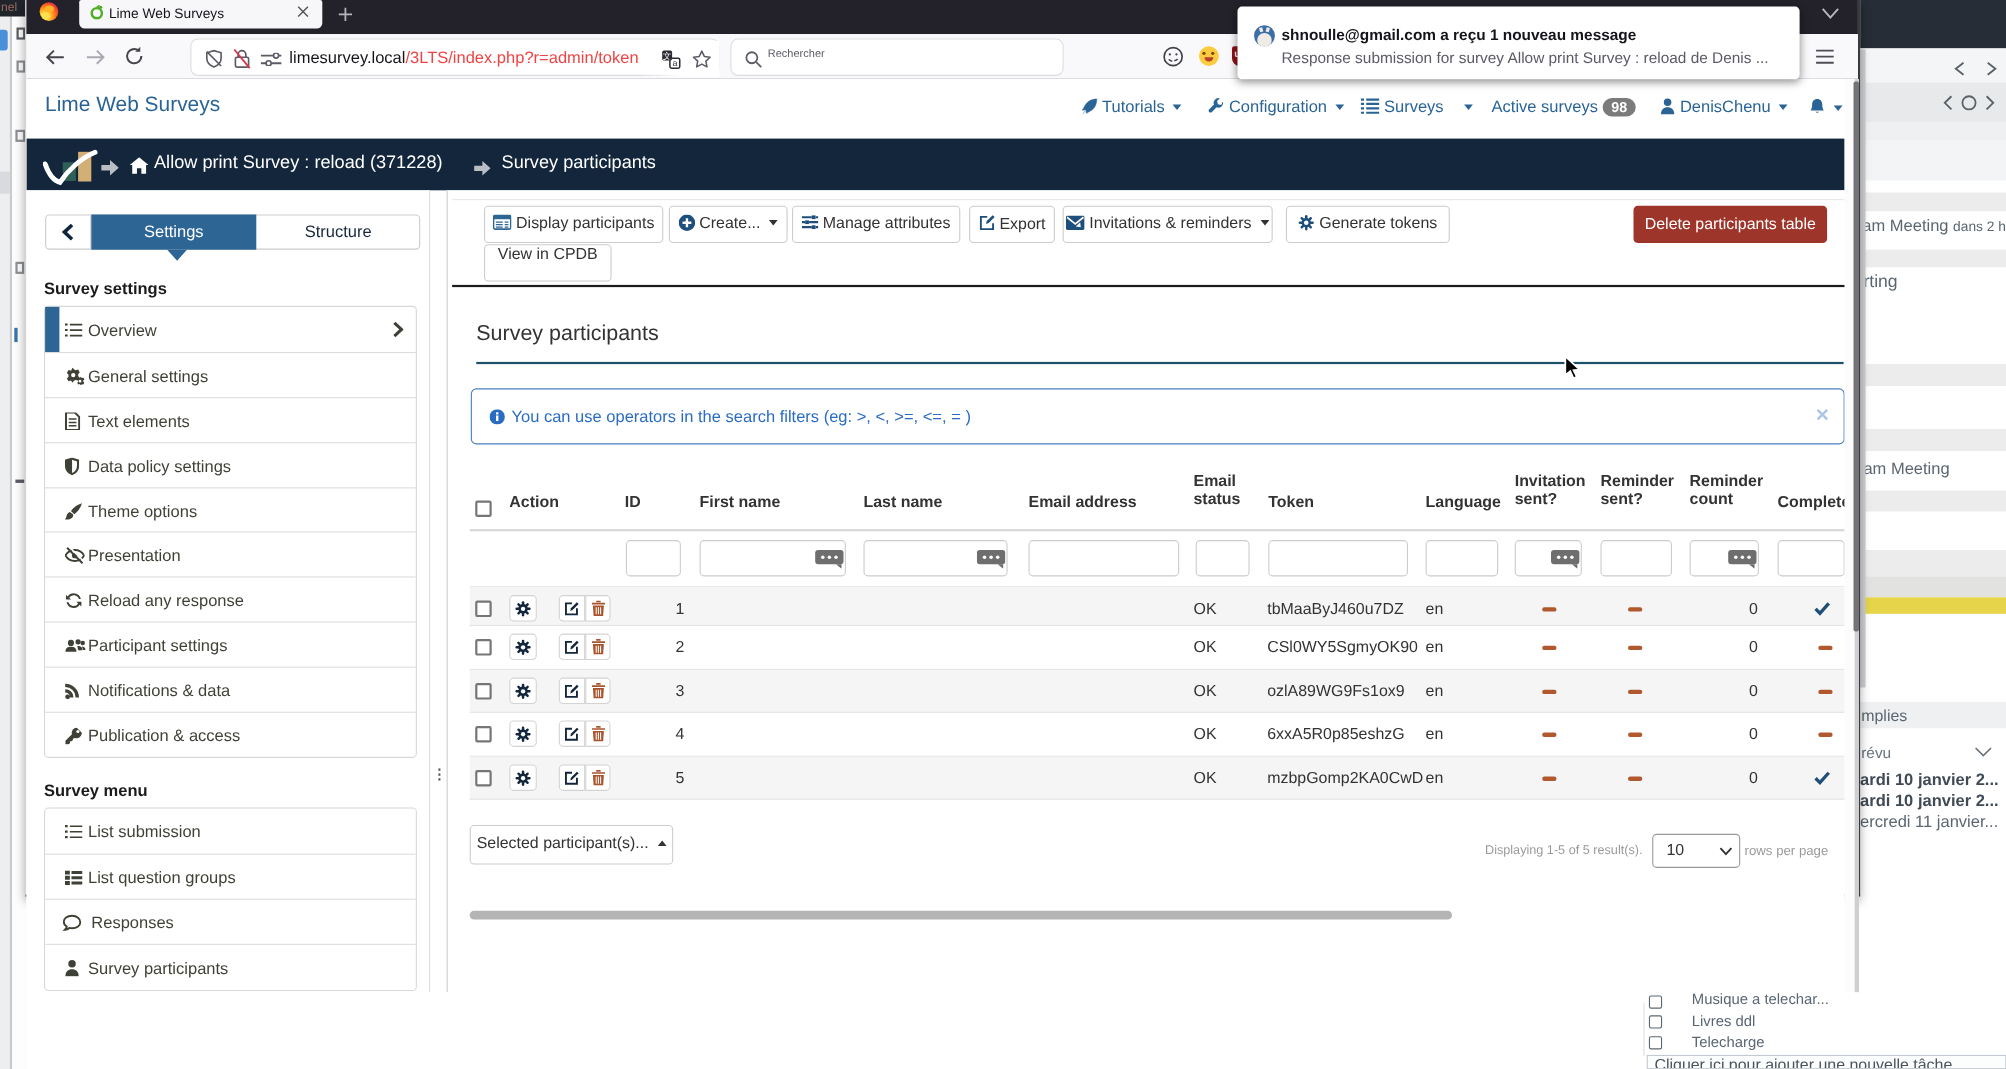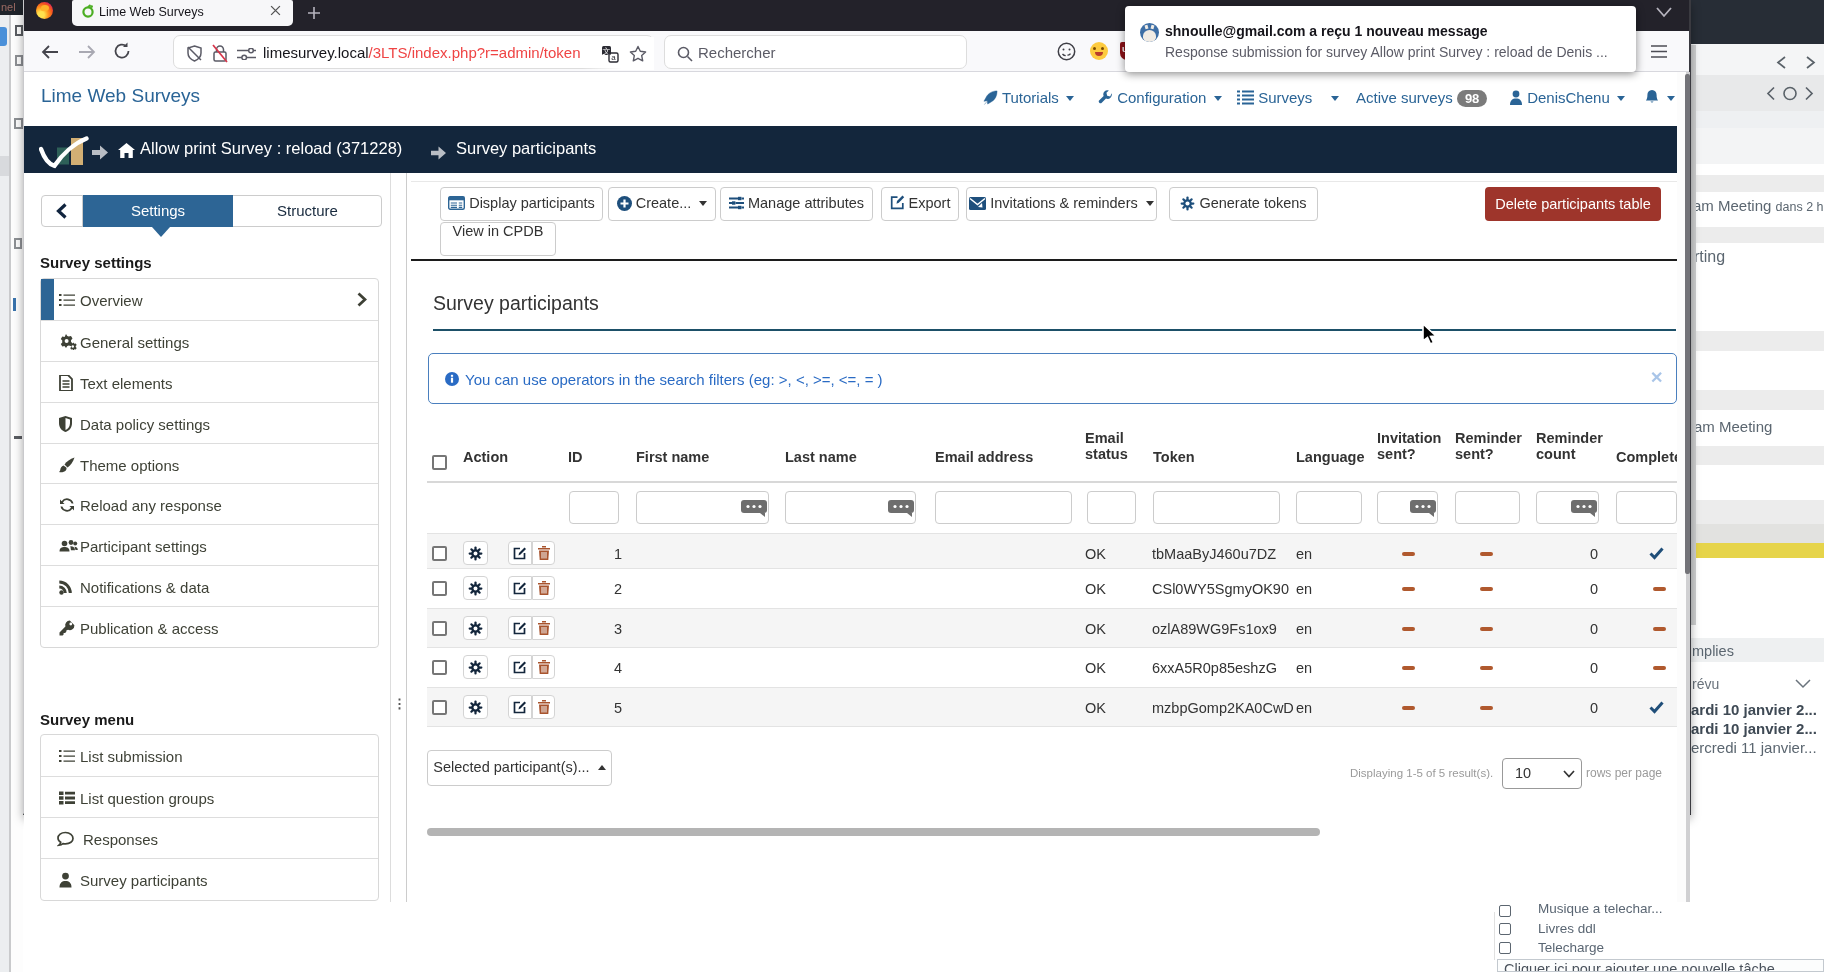--- a/index.html
+++ b/index.html
@@ -178,21 +178,21 @@
         </svg>
       <svg class="abs" style="left:455px;top:9px;" width="18" height="18" viewBox="0 0 18 18">
           <path d="M9 1.5 L11.3 6.3 L16.6 7 L12.7 10.6 L13.7 15.8 L9 13.3 L4.3 15.8 L5.3 10.6 L1.4 7 L6.7 6.3 Z" fill="none" stroke="#5b5b66" stroke-width="1.4" stroke-linejoin="round"></path>
         </svg>
     </div>
     <div id="searchbox">
       <svg class="abs" style="left:12px;top:10px;" width="16" height="16" viewBox="0 0 16 16">
           <circle cx="6.5" cy="6.5" r="5" fill="none" stroke="#5b5b66" stroke-width="1.6"></circle>
           <path d="M10.5 10.5 L15 15" stroke="#5b5b66" stroke-width="1.6"></path>
         </svg>
-      <span class="abs" style="left:33px;top:8px;font-size:15px;color:#5b5b66;">Rechercher</span>
+      <span class="abs" style="left:33px;top:8px;font-size:10px;color:#5b5b66;">Rechercher</span>
     </div>
     <svg class="abs" style="left:1033px;top:11px;" width="19" height="19" viewBox="0 0 19 19">
         <circle cx="9.5" cy="9.5" r="8.2" fill="none" stroke="#3f3f46" stroke-width="1.5"></circle>
         <circle cx="6.5" cy="7.5" r="1" fill="#3f3f46"></circle>
         <circle cx="12.5" cy="7.5" r="1" fill="#3f3f46"></circle>
         <path d="M5.5 12 q1.3 1.6 3.2 1.6 M10.5 13 q2 .3 3 -1.4" stroke="#3f3f46" stroke-width="1.3" fill="none"></path>
       </svg>
     <div class="abs" style="left:1066px;top:11px;width:18px;height:18px;border-radius:50%;background:#fdcb3f;">
         <div class="abs" style="left:3px;top:5px;width:3px;height:3px;border-radius:50%;background:#7a4b00;"></div>
         <div class="abs" style="left:11px;top:5px;width:3px;height:3px;border-radius:50%;background:#7a4b00;"></div>
@@ -292,20 +292,29 @@
               <path d="M6.5 2 L11 3.5 V7 C11 10.8 9 13 6.5 14 Z" fill="#fff"></path>
             </svg>
             <span class="mtxt">Data policy settings</span>
           </div>
         <div class="mitem">
             <svg class="micon" viewBox="0 0 16 16">
               <path d="M15.5 .5 C11 2 7.5 4.5 5.5 7.5 L8.5 10.5 C11.5 8.5 14 5 15.5 .5 Z" fill="#3e4136"></path>
               <path d="M4.5 8.5 C2.5 9 1.5 11 1.2 13.2 C1 14 .5 14.5 0 15 C2.5 15.6 5.5 15 6.8 13.4 C7.8 12.2 7.6 10.8 7.3 10.4 Z" fill="#3e4136"></path>
             </svg>
             <span class="mtxt">Theme options</span>
+          </div>
+        <div class="mitem">
+            <svg class="micon" style="width:18px;" viewBox="0 0 18 16">
+              <path d="M9 3 C5 3 2 5.5 .5 8 C2 10.5 5 13 9 13 C13 13 16 10.5 17.5 8 C16 5.5 13 3 9 3 Z" fill="none" stroke="#3e4136" stroke-width="1.6"></path>
+              <circle cx="9" cy="8" r="2.6" fill="#3e4136"></circle>
+              <path d="M2 1 L16 15" stroke="#3e4136" stroke-width="1.8"></path>
+              <path d="M3.4 -0.4 L17.4 13.6" stroke="#fff" stroke-width="1.4"></path>
+            </svg>
+            <span class="mtxt">Presentation</span>
           </div>
         <div class="mitem">
             <svg class="micon" viewBox="0 0 16 16">
               <path d="M14.5 6.5 A6.6 6.6 0 0 0 2.6 4.2 L1 2.6 V7 H5.6 L3.9 5.4 A4.9 4.9 0 0 1 12.7 6.5 Z" fill="#3e4136"></path>
               <path d="M1.5 9.5 A6.6 6.6 0 0 0 13.4 11.8 L15 13.4 V9 H10.4 L12.1 10.6 A4.9 4.9 0 0 1 3.3 9.5 Z" fill="#3e4136"></path>
             </svg>
             <span class="mtxt">Reload any response</span>
           </div>
         <div class="mitem">
             <svg class="micon" style="width:19px;" viewBox="0 0 19 16">

